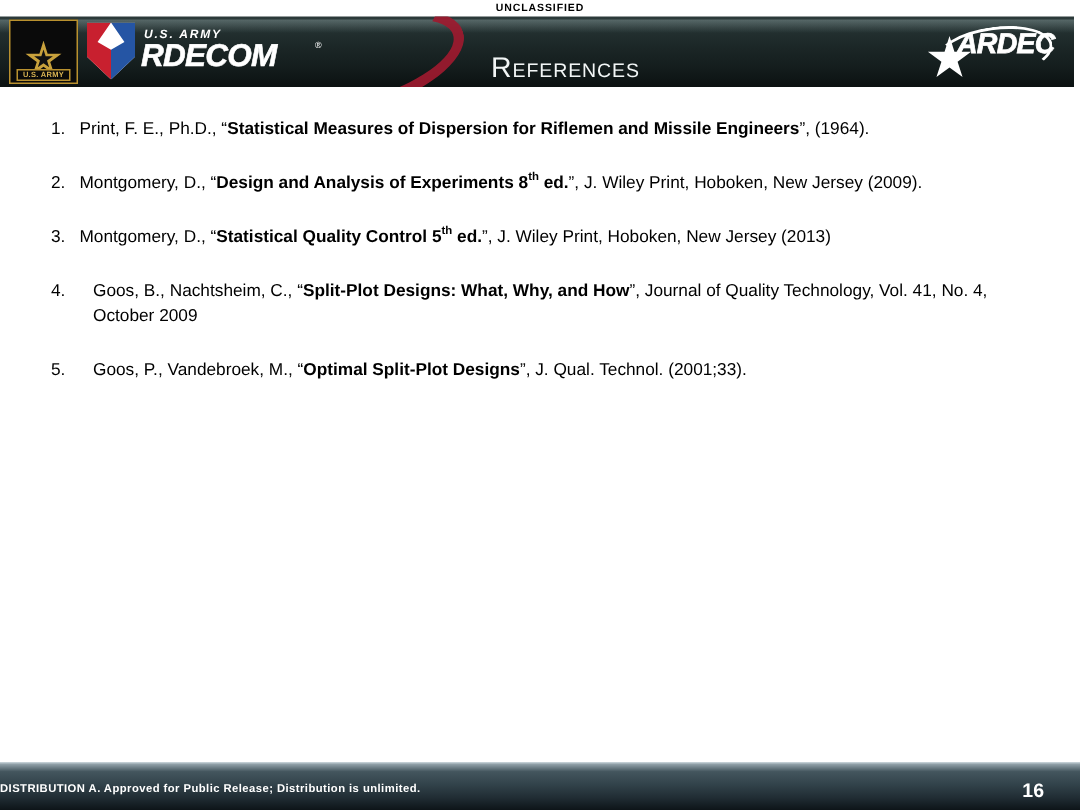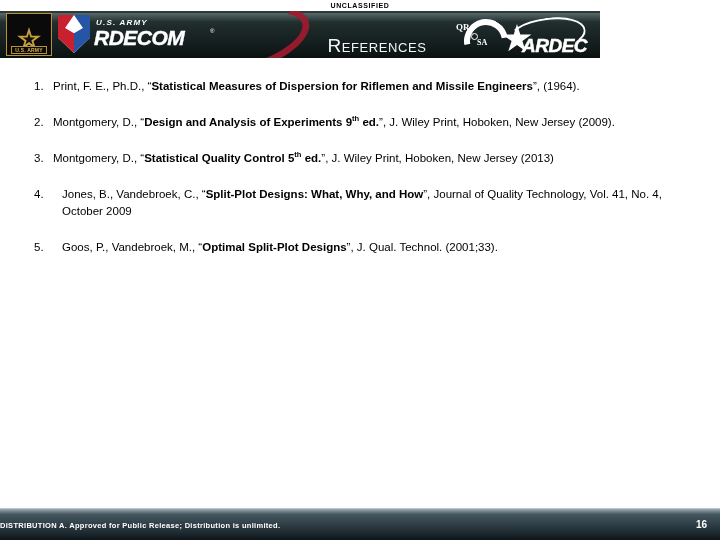--- a/index.html
+++ b/index.html
@@ -30,21 +30,21 @@
     line-height: 11px;
     color: #000;
     background: #ffffff;
   }
 
   
   .header-bar {
     position: absolute;
     top: 11px;
     left: 0;
-    width: 600px;
+    width: 716px;
     height: 47px;
     background: linear-gradient(180deg,
         #2d3b3b 0%,
         #243131 18%,
         #1b2626 45%,
         #141d1d 72%,
         #0b1111 100%);
     overflow: hidden;
   }
   .header-sheen {
@@ -215,21 +215,21 @@
   .ardec-streak {
     position: absolute; left: 6px; top: 2px;
     width: 74px; height: 30px;
     border-radius: 50%;
     border: 2.5px solid #ffffff;
     border-left-color: transparent;
     border-bottom-color: transparent;
     transform: rotate(-8deg);
   }
   .ardec-text {
-    position: absolute; left: 20px; top: 19px;
+    position: absolute; left: 20px; top: 3px;
     color: #ffffff;
     font-size: 19px;
     font-weight: bold;
     font-style: italic;
     letter-spacing: -0.5px;
     -webkit-text-stroke: 0.5px #ffffff;
   }
 
   
   .content {
@@ -290,24 +290,24 @@
     height: 32px;
     line-height: 36px;
     text-align: left;
     color: #ffffff;
     font-size: 7.5px;
     font-weight: bold;
     letter-spacing: 0.3px;
   }
   .page-number {
     position: absolute;
-    right: 13px;
+    right: 24px;
     top: 11px;
     color: #ffffff;
-    font-size: 10px;
+    font-size: 13px;
     font-weight: bold;
   }
 </style>
 </head>
 <body>
 
 <div class="classification-top">UNCLASSIFIED</div>
 
 <div class="header-bar">
   <div class="header-sheen"></div>
@@ -323,51 +323,45 @@
     <div class="shield"></div>
     <div class="shield-red"></div>
     <div class="shield-blue"></div>
     <div class="rdecom-sub">U.S. ARMY</div>
     <div class="rdecom-main">RDECOM</div>
     <div class="rdecom-reg">®</div>
   </div>
 
   <div class="header-title">References</div>
 
-  <div class="qrsa-logo">
-    <div class="qrsa-swoosh"></div>
-    <div class="qrsa-dot"></div>
-    <div class="qrsa-qr">QR</div>
-    <div class="qrsa-sa">SA</div>
-  </div>
 
   <div class="ardec-logo">
     <div class="ardec-streak"></div>
     <div class="ardec-star"></div>
     <div class="ardec-text">ARDEC</div>
   </div>
 </div>
 
 <div class="content">
   <div class="ref-list" id="ref-list">
       <div class="ref-item">
         <span class="ref-num narrow">1.</span>
         <span class="ref-body"><span>Print, F. E., Ph.D., “</span><span class="ref-title">Statistical Measures of Dispersion for Riflemen and Missile Engineers</span><span>”, (1964).</span></span>
       </div>
       <div class="ref-item">
         <span class="ref-num narrow">2.</span>
-        <span class="ref-body"><span>Montgomery, D., “</span><span class="ref-title">Design and Analysis of Experiments 9</span><sup class="ref-title">th</sup><span class="ref-title"> ed.</span><span>”, J. Wiley Print, Hoboken, New Jersey (2009).</span></span>
+        <span class="ref-body"><span>Montgomery, D., “</span><span class="ref-title">Design and Analysis of Experiments 8</span><sup class="ref-title">th</sup><span class="ref-title"> ed.</span><span>”, J. Wiley Print, Hoboken, New Jersey (2009).</span></span>
       </div>
       <div class="ref-item">
         <span class="ref-num narrow">3.</span>
         <span class="ref-body"><span>Montgomery, D., “</span><span class="ref-title">Statistical Quality Control 5</span><sup class="ref-title">th</sup><span class="ref-title"> ed.</span><span>”, J. Wiley Print, Hoboken, New Jersey (2013)</span></span>
       </div>
       <div class="ref-item">
         <span class="ref-num wide">4.</span>
-        <span class="ref-body"><span>Jones, B., Vandebroek, C., “</span><span class="ref-title">Split-Plot Designs: What, Why, and How</span><span>”, Journal of Quality Technology, Vol. 41, No. 4, October 2009</span></span>
+        <span class="ref-body"><span>Goos, B., Nachtsheim, C., “</span><span class="ref-title">Split-Plot Designs: What, Why, and How</span><span>”, Journal of Quality Technology, Vol. 41, No. 4, October 2009</span></span>
       </div>
       <div class="ref-item">
         <span class="ref-num wide">5.</span>
         <span class="ref-body"><span>Goos, P., Vandebroek, M., “</span><span class="ref-title">Optimal Split-Plot Designs</span><span>”, J. Qual. Technol. (2001;33).</span></span>
       </div>
     </div>
 </div>
 
 <div class="footer-bar">
   <div class="footer-text">DISTRIBUTION A. Approved for Public Release; Distribution is unlimited.</div>

